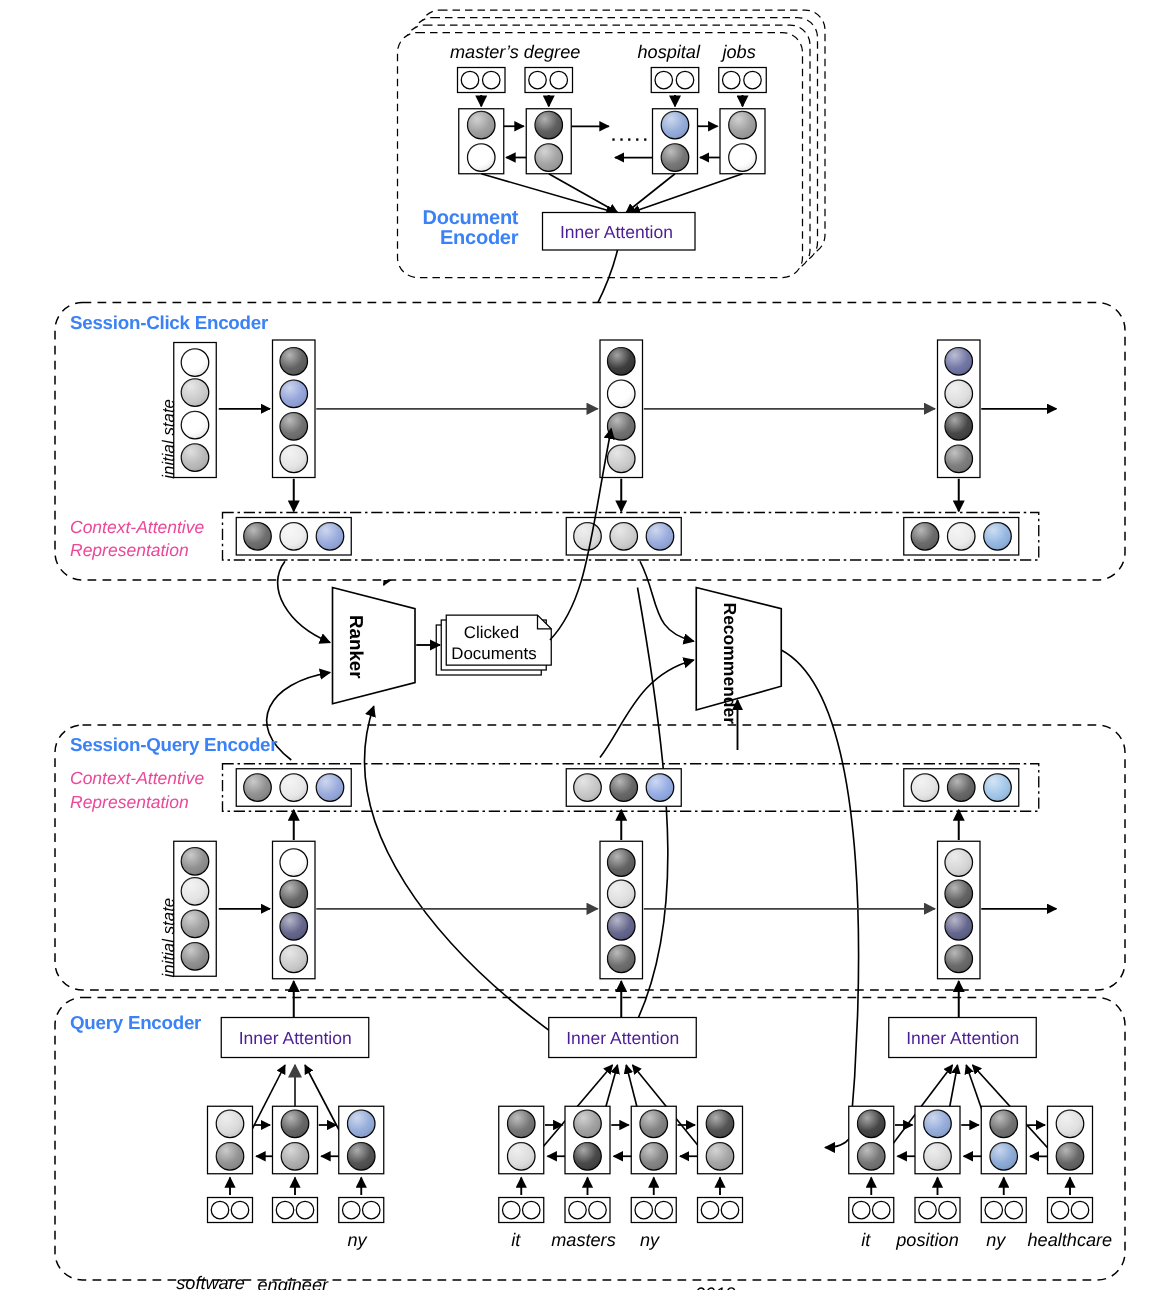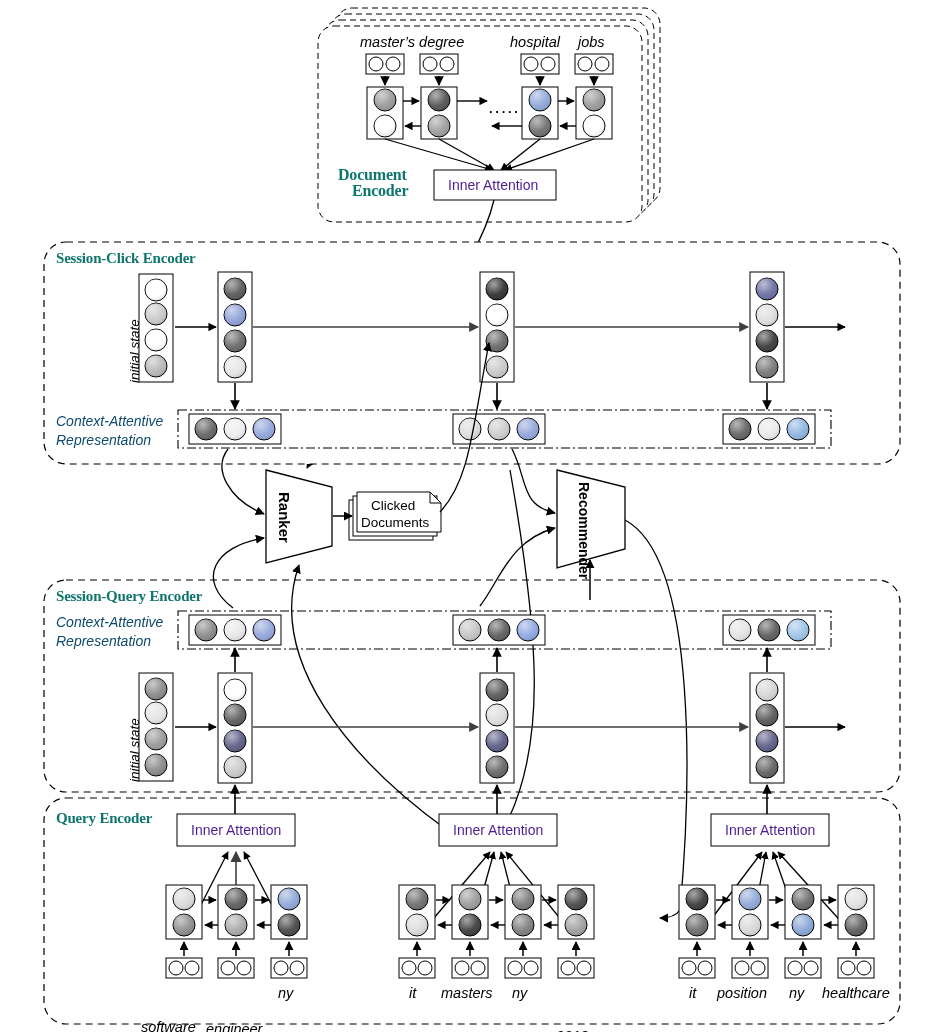--- a/index.html
+++ b/index.html
@@ -1,23 +1,23 @@
 <!DOCTYPE html>
 <html><head>
 <meta charset="utf-8">
 <style>
   html,body{margin:0;padding:0;background:#ffffff;}
   body{font-family:"Liberation Sans",sans-serif;}
   #stage{position:relative;width:938px;height:1032px;background:#fff;overflow:hidden;}
   #svgroot{position:absolute;left:0;top:0;width:938px;height:1032px;}
   .lbl{position:absolute;white-space:nowrap;}
-  .sec-title{font-weight:bold;font-size:15px;color:#0f766e;letter-spacing:-.2px;font-family:Liberation Serif, serif;}
+  .sec-title{font-weight:bold;font-size:15px;color:#3b82f6;letter-spacing:-.2px;}
   .ital{font-style:italic;font-size:14.5px;color:#000;}
   .ital-sm{font-style:italic;font-size:13.5px;color:#000;}
-  .ctx-lbl{font-style:italic;font-size:14px;line-height:19px;color:#0c4a6e;}
+  .ctx-lbl{font-style:italic;font-size:14px;line-height:19px;color:#ec4899;}
   .vert{transform-origin:0 0;}
   .boxlbl{font-size:14px;color:#4c1d95;}
 </style>
 </head>
 <body>
 
 <div id="stage">
 
   <svg id="svgroot" viewBox="0 0 938 1032">
     <defs>

